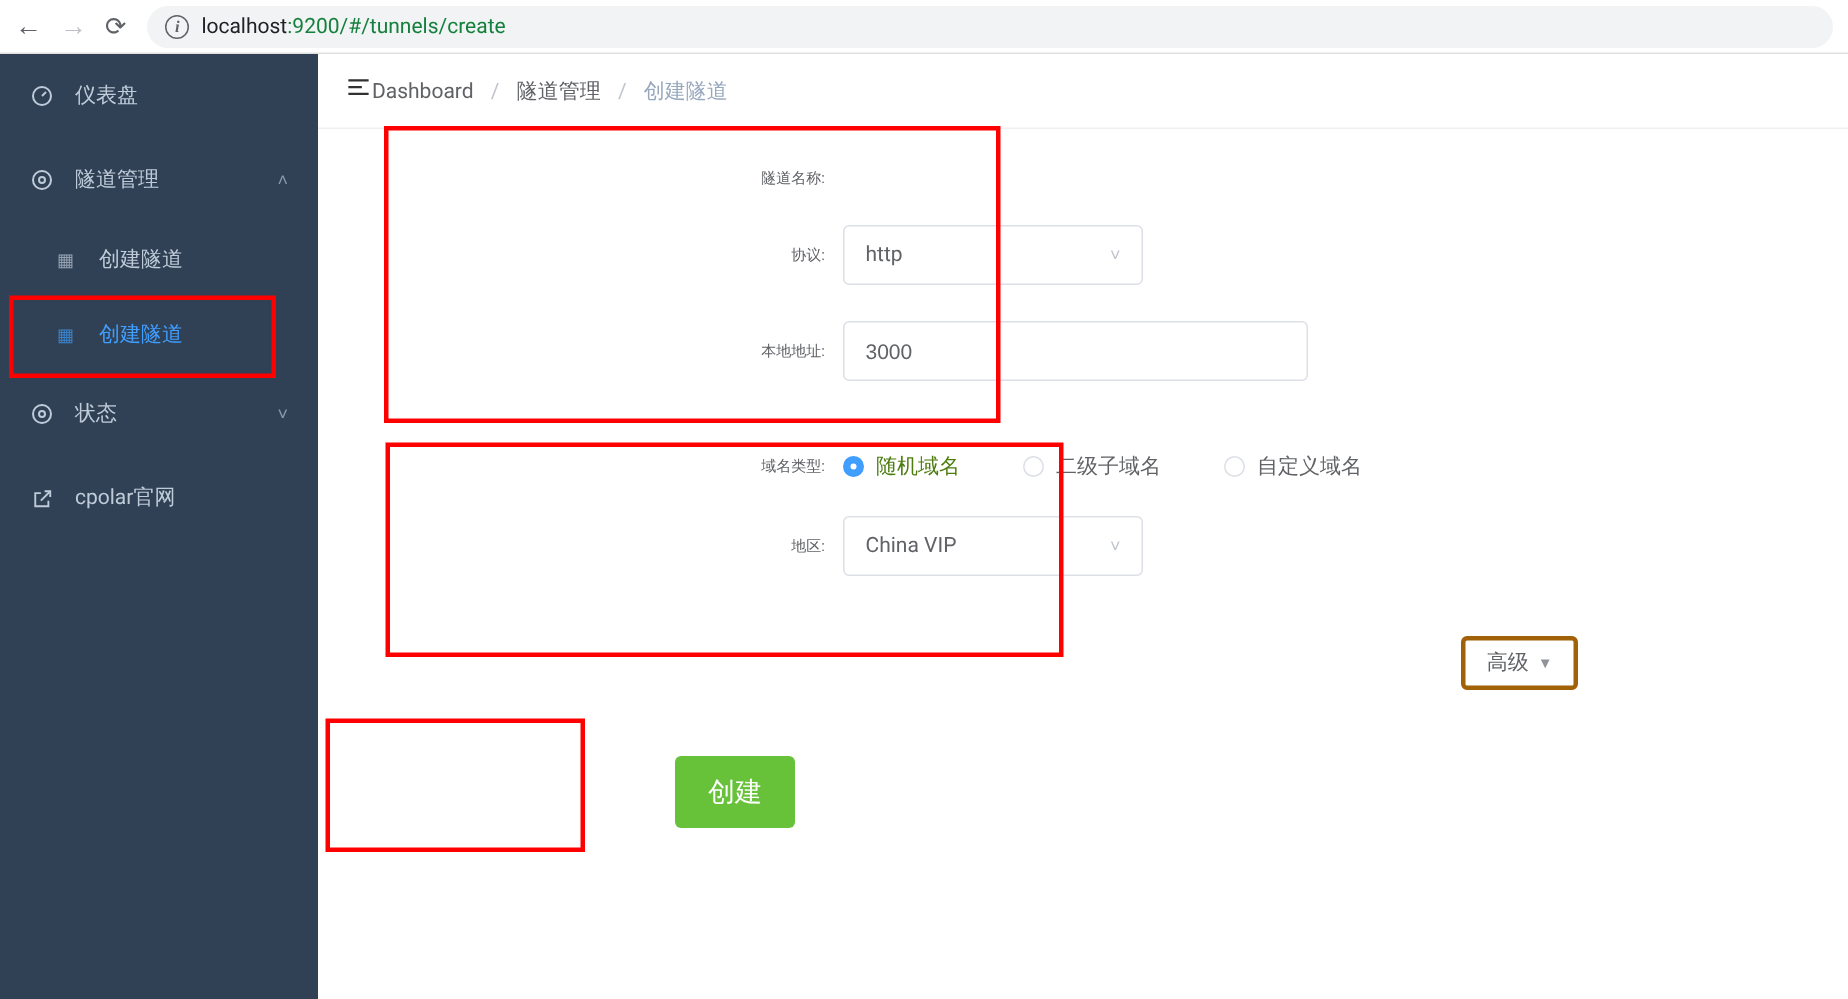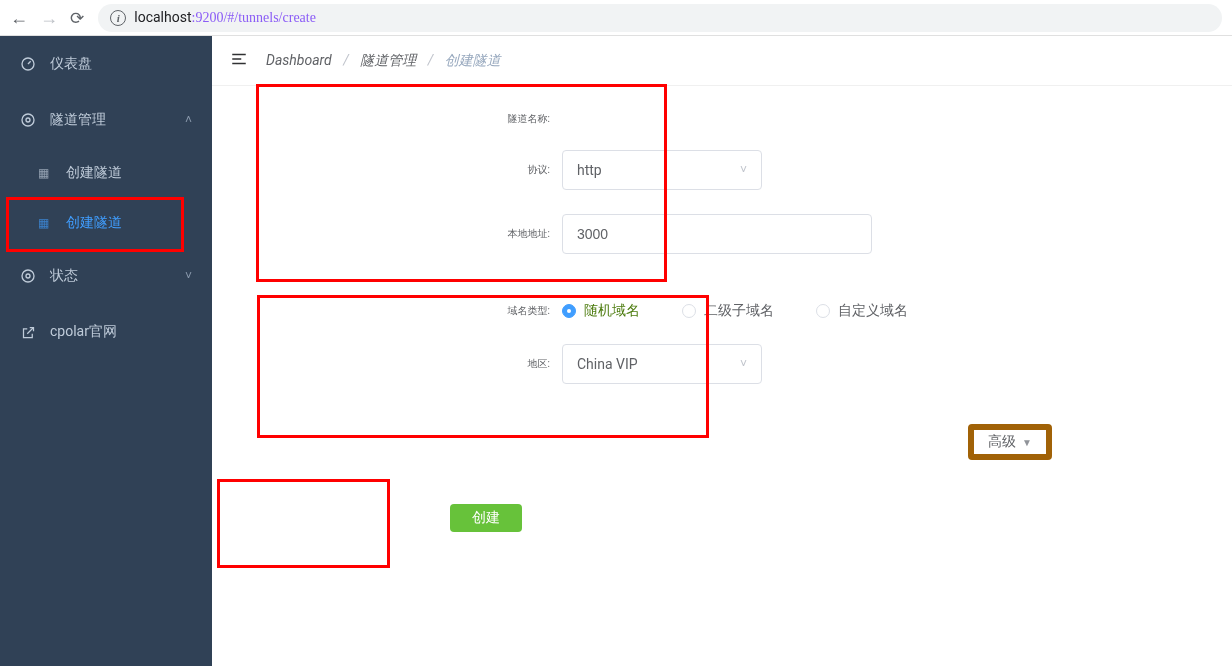--- a/index.html
+++ b/index.html
@@ -6,61 +6,61 @@
     body { font-family: -apple-system, BlinkMacSystemFont, "Segoe UI", Roboto, "Helvetica Neue", Arial, sans-serif; font-size: 14px; color: #606266; background: #fff; }
     
     
     .browser-bar { height: 36px; background: #fff; border-bottom: 1px solid #e0e0e0; display: flex; align-items: center; padding: 0 10px; gap: 14px; }
     .nav-arrow { color: #5f6368; font-size: 18px; line-height: 1; cursor: pointer; width: 16px; text-align: center;}
     .nav-arrow.dim { color: #bdc1c6; }
     .reload { font-size: 17px; color: #5f6368; cursor: pointer; }
     .addr-wrap { flex: 1; display: flex; align-items: center; background: #f1f3f4; border-radius: 16px; height: 28px; padding: 0 12px; gap: 8px; }
     .info-badge { width: 16px; height: 16px; border: 1.5px solid #5f6368; border-radius: 50%; display: flex; align-items: center; justify-content: center; font-size: 11px; color: #5f6368; font-family: serif; font-style: italic; font-weight: bold;}
     .addr-text { font-size: 14px; color: #202124; }
-    .addr-text .path { color: #8b5cf6; font-family: Liberation Serif, serif; }
+    .addr-text .path { color: #15803d; }
 
     
     .app { display: flex; height: 630px; }
     .sidebar { width: 212px; background: #304156; color: #bfcbd9; flex-shrink: 0; }
     .side-item { display: flex; align-items: center; height: 56px; padding: 0 20px; cursor: pointer; font-size: 14px; gap: 14px; position: relative;}
     .side-item .chev { position:absolute; right:20px; font-size:12px; color:#8a99ad;}
     .side-sub { padding-left: 48px; height: 50px; display: flex; align-items: center; gap: 14px; cursor: pointer; font-size: 14px; position:relative;}
     .side-sub .mini-icon { position:absolute; left:38px; font-size:12px; opacity:.7;}
     .side-sub .sub-label { margin-left: 18px;}
     .side-sub.active { color: #409eff; }
     .ic { width: 16px; height:16px; display:inline-flex; align-items:center; justify-content:center; font-size:16px;}
 
     
     .main { flex: 1; background: #fff; }
-    .header-row { height: 50px; display: flex; align-items: center; padding: 0 18px; gap: 18px; border-bottom: 1px solid #f0f0f0; font-style: italic;}
+    .header-row { height: 50px; display: flex; align-items: center; padding: 0 18px; gap: 0; border-bottom: 1px solid #f0f0f0;}
     .hamburger { font-size: 18px; color: #303133; cursor:pointer;}
     .breadcrumb { font-size: 14px; color: #606266; }
     .breadcrumb .sep { margin: 0 8px; color: #c0c4cc; }
     .breadcrumb .muted { color: #97a8be; }
     .content { padding: 26px 60px 20px 0; }
     
     .form-row { display:flex; align-items:center; margin-bottom: 24px; }
     .form-label { width: 350px; text-align: right; padding-right: 12px; color: #606266; font-size:10px;}
     .text-input { height: 40px; border: 1px solid #dcdfe6; border-radius: 4px; padding: 0 14px; font-size: 14px; color: #606266; width: 310px; }
     .select { height: 40px; border:1px solid #dcdfe6; border-radius:4px; padding:0 14px; display:flex; align-items:center; justify-content:space-between; width: 200px; cursor:pointer; color:#606266; font-size:14px;}
     .select .sel-chev{ color:#c0c4cc; font-size:12px;}
     
     .radio-group { display:flex; align-items:center; gap: 42px;}
     .radio-item { display:flex; align-items:center; gap:8px; cursor:pointer; font-size:14px;}
     .radio-dot { width:14px; height:14px; border:1px solid #dcdfe6; border-radius:50%; display:flex; align-items:center; justify-content:center;}
     .radio-item.checked .radio-dot{ border-color:#409eff; background:#409eff;}
     .radio-item.checked .radio-dot::after{ content:''; width:4px; height:4px; background:#fff; border-radius:50%;}
     .radio-item.checked .radio-label{ color:#4d7c0f;}
     
     .advanced-row { display:flex; justify-content:flex-end; padding-right: 120px; margin-top:40px;}
-    .btn-adv { border:6px solid #a16207; background:#fff; height:36px; padding:0 14px; border-radius:4px; display:flex; align-items:center; gap:6px; cursor:pointer; font-size:14px; color:#606266;}
+    .btn-adv { border:3px solid #a16207; background:#fff; height:36px; padding:0 14px; border-radius:4px; display:flex; align-items:center; gap:6px; cursor:pointer; font-size:14px; color:#606266;}
     .btn-adv .tri { font-size:10px; color:#909399;}
     
     .submit-row { padding-left: 238px; margin-top: 44px;}
-    .btn-create { background:#67c23a; color:#fff; border:none; height:28px; padding:0 22px; border-radius:4px; font-size:14px; cursor:pointer;}
+    .btn-create { background:#67c23a; color:#fff; border:none; height:48px; padding:0 22px; border-radius:4px; font-size:18px; cursor:pointer;}
     
     .highlight-box-red { position:absolute; border:3px solid #ff0000; pointer-events:none;}
   </style>
 </head>
 <body>
 
 <div class="browser-bar">
   <span class="nav-arrow">←</span>
   <span class="nav-arrow dim">→</span>
   <span class="reload">⟳</span>

